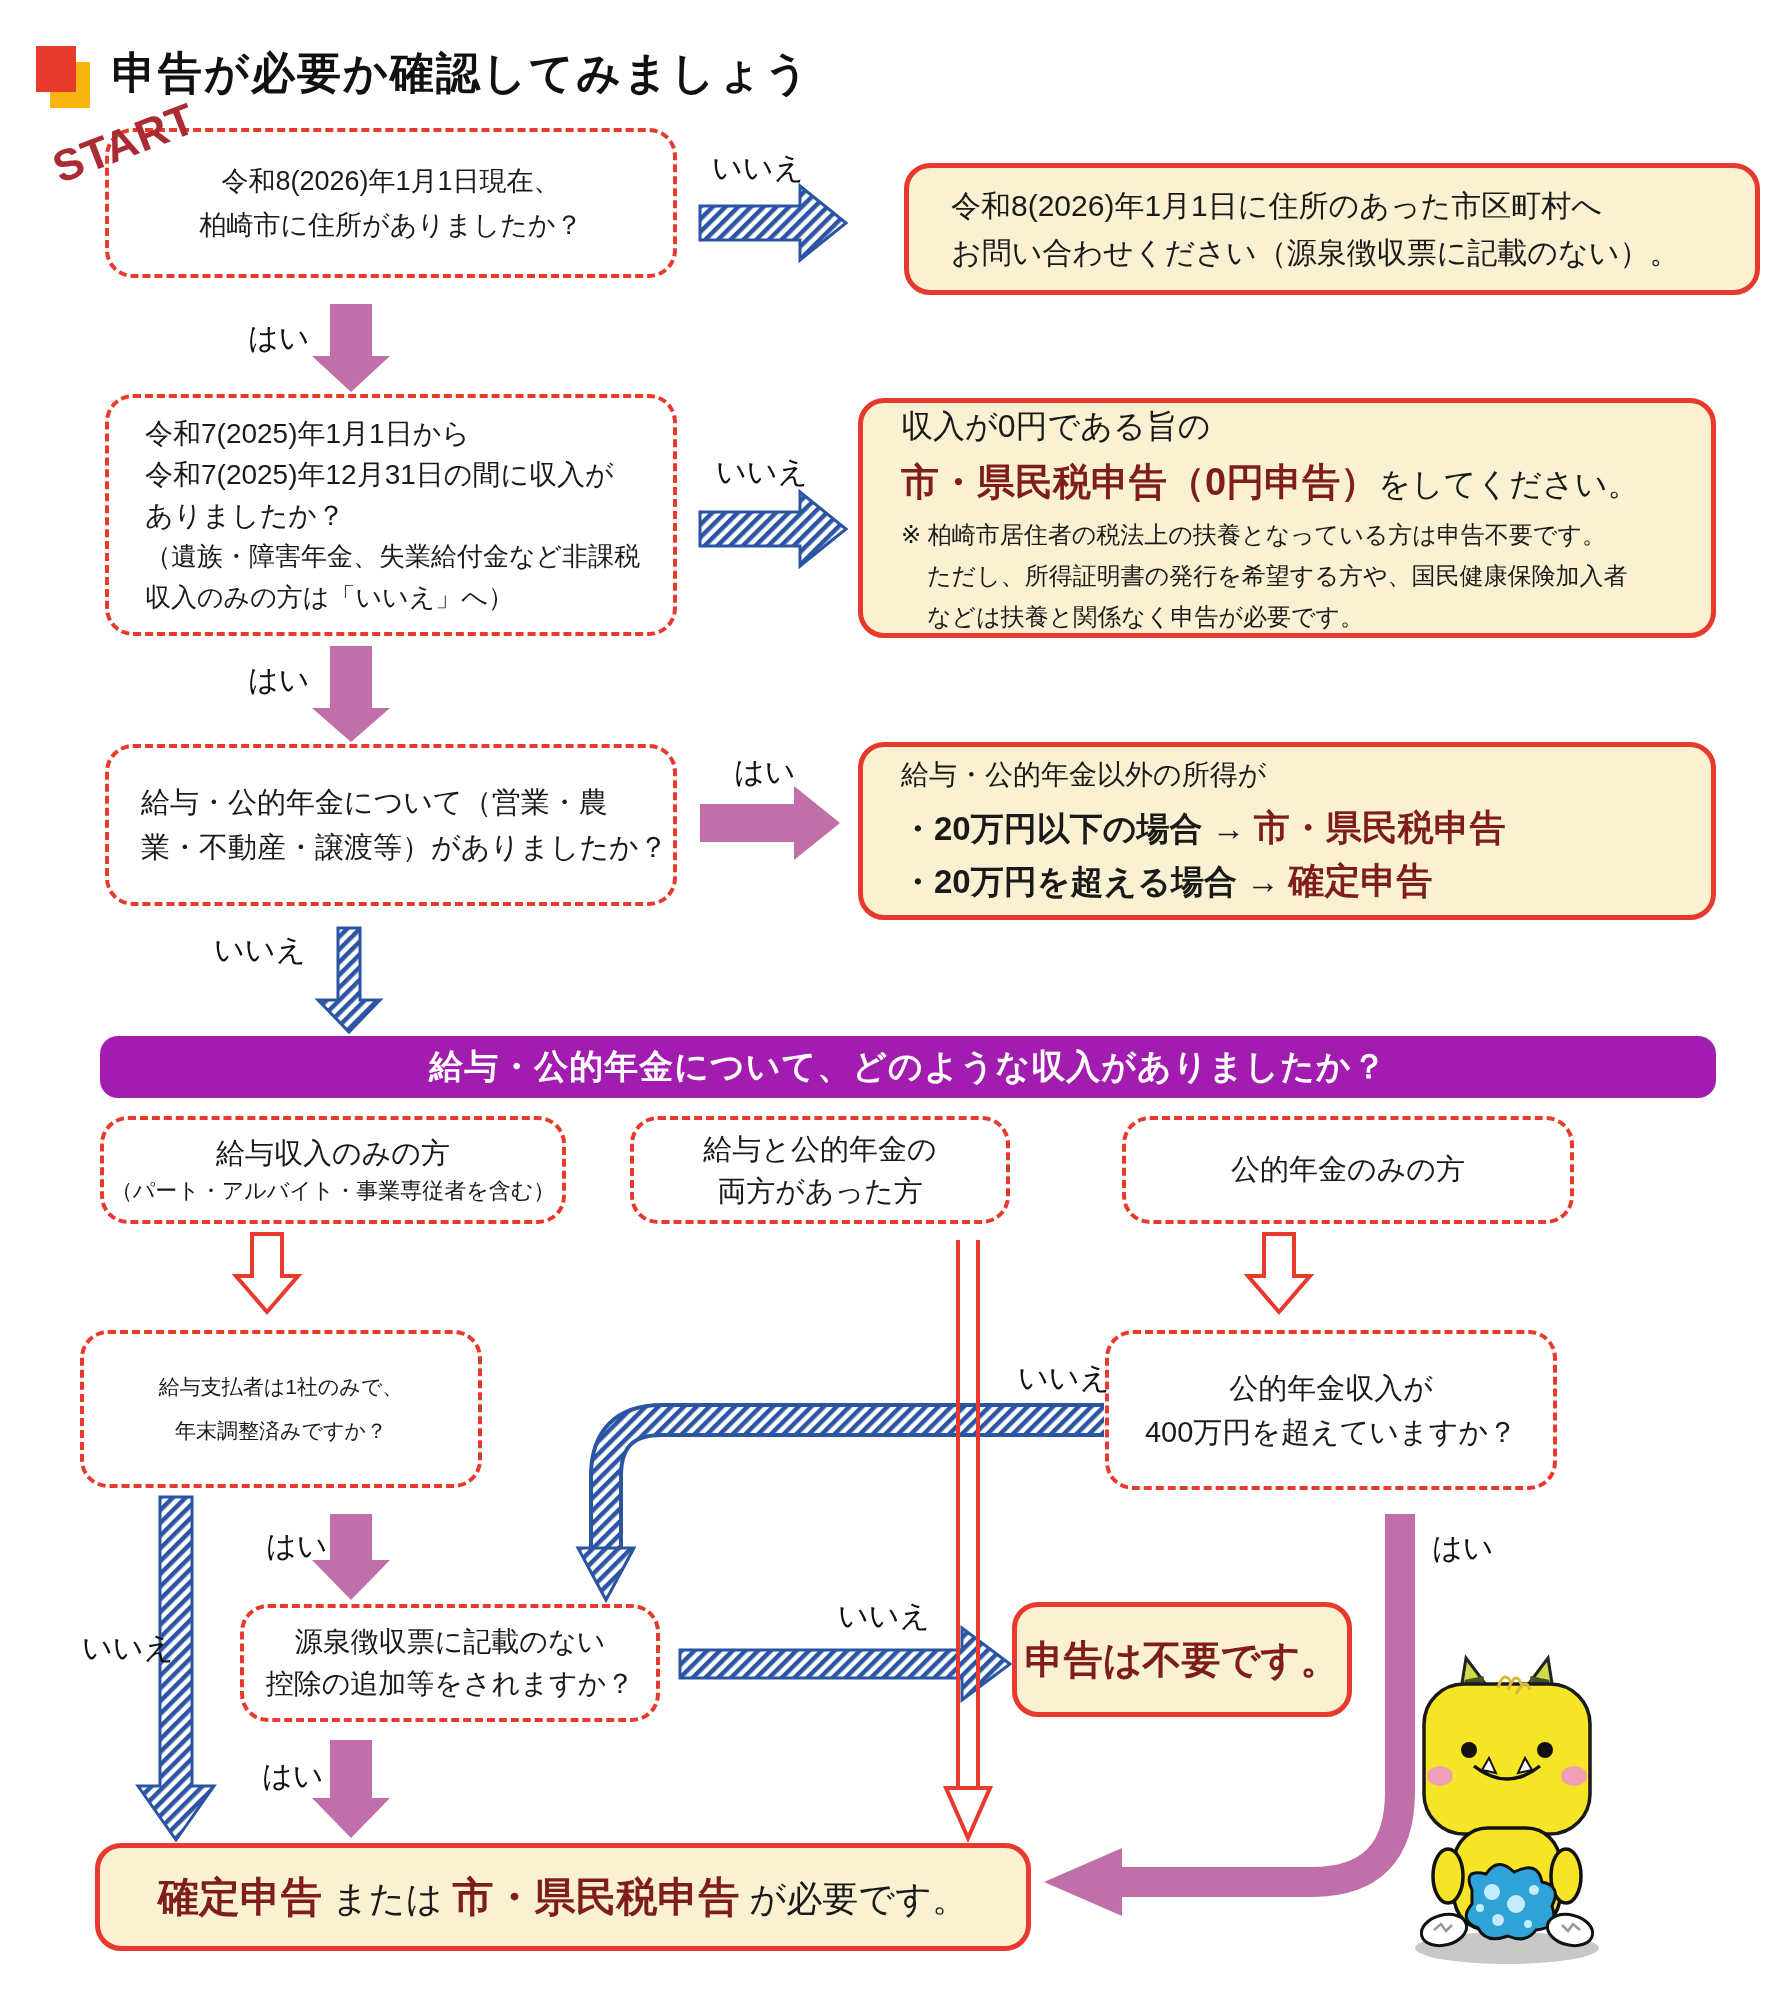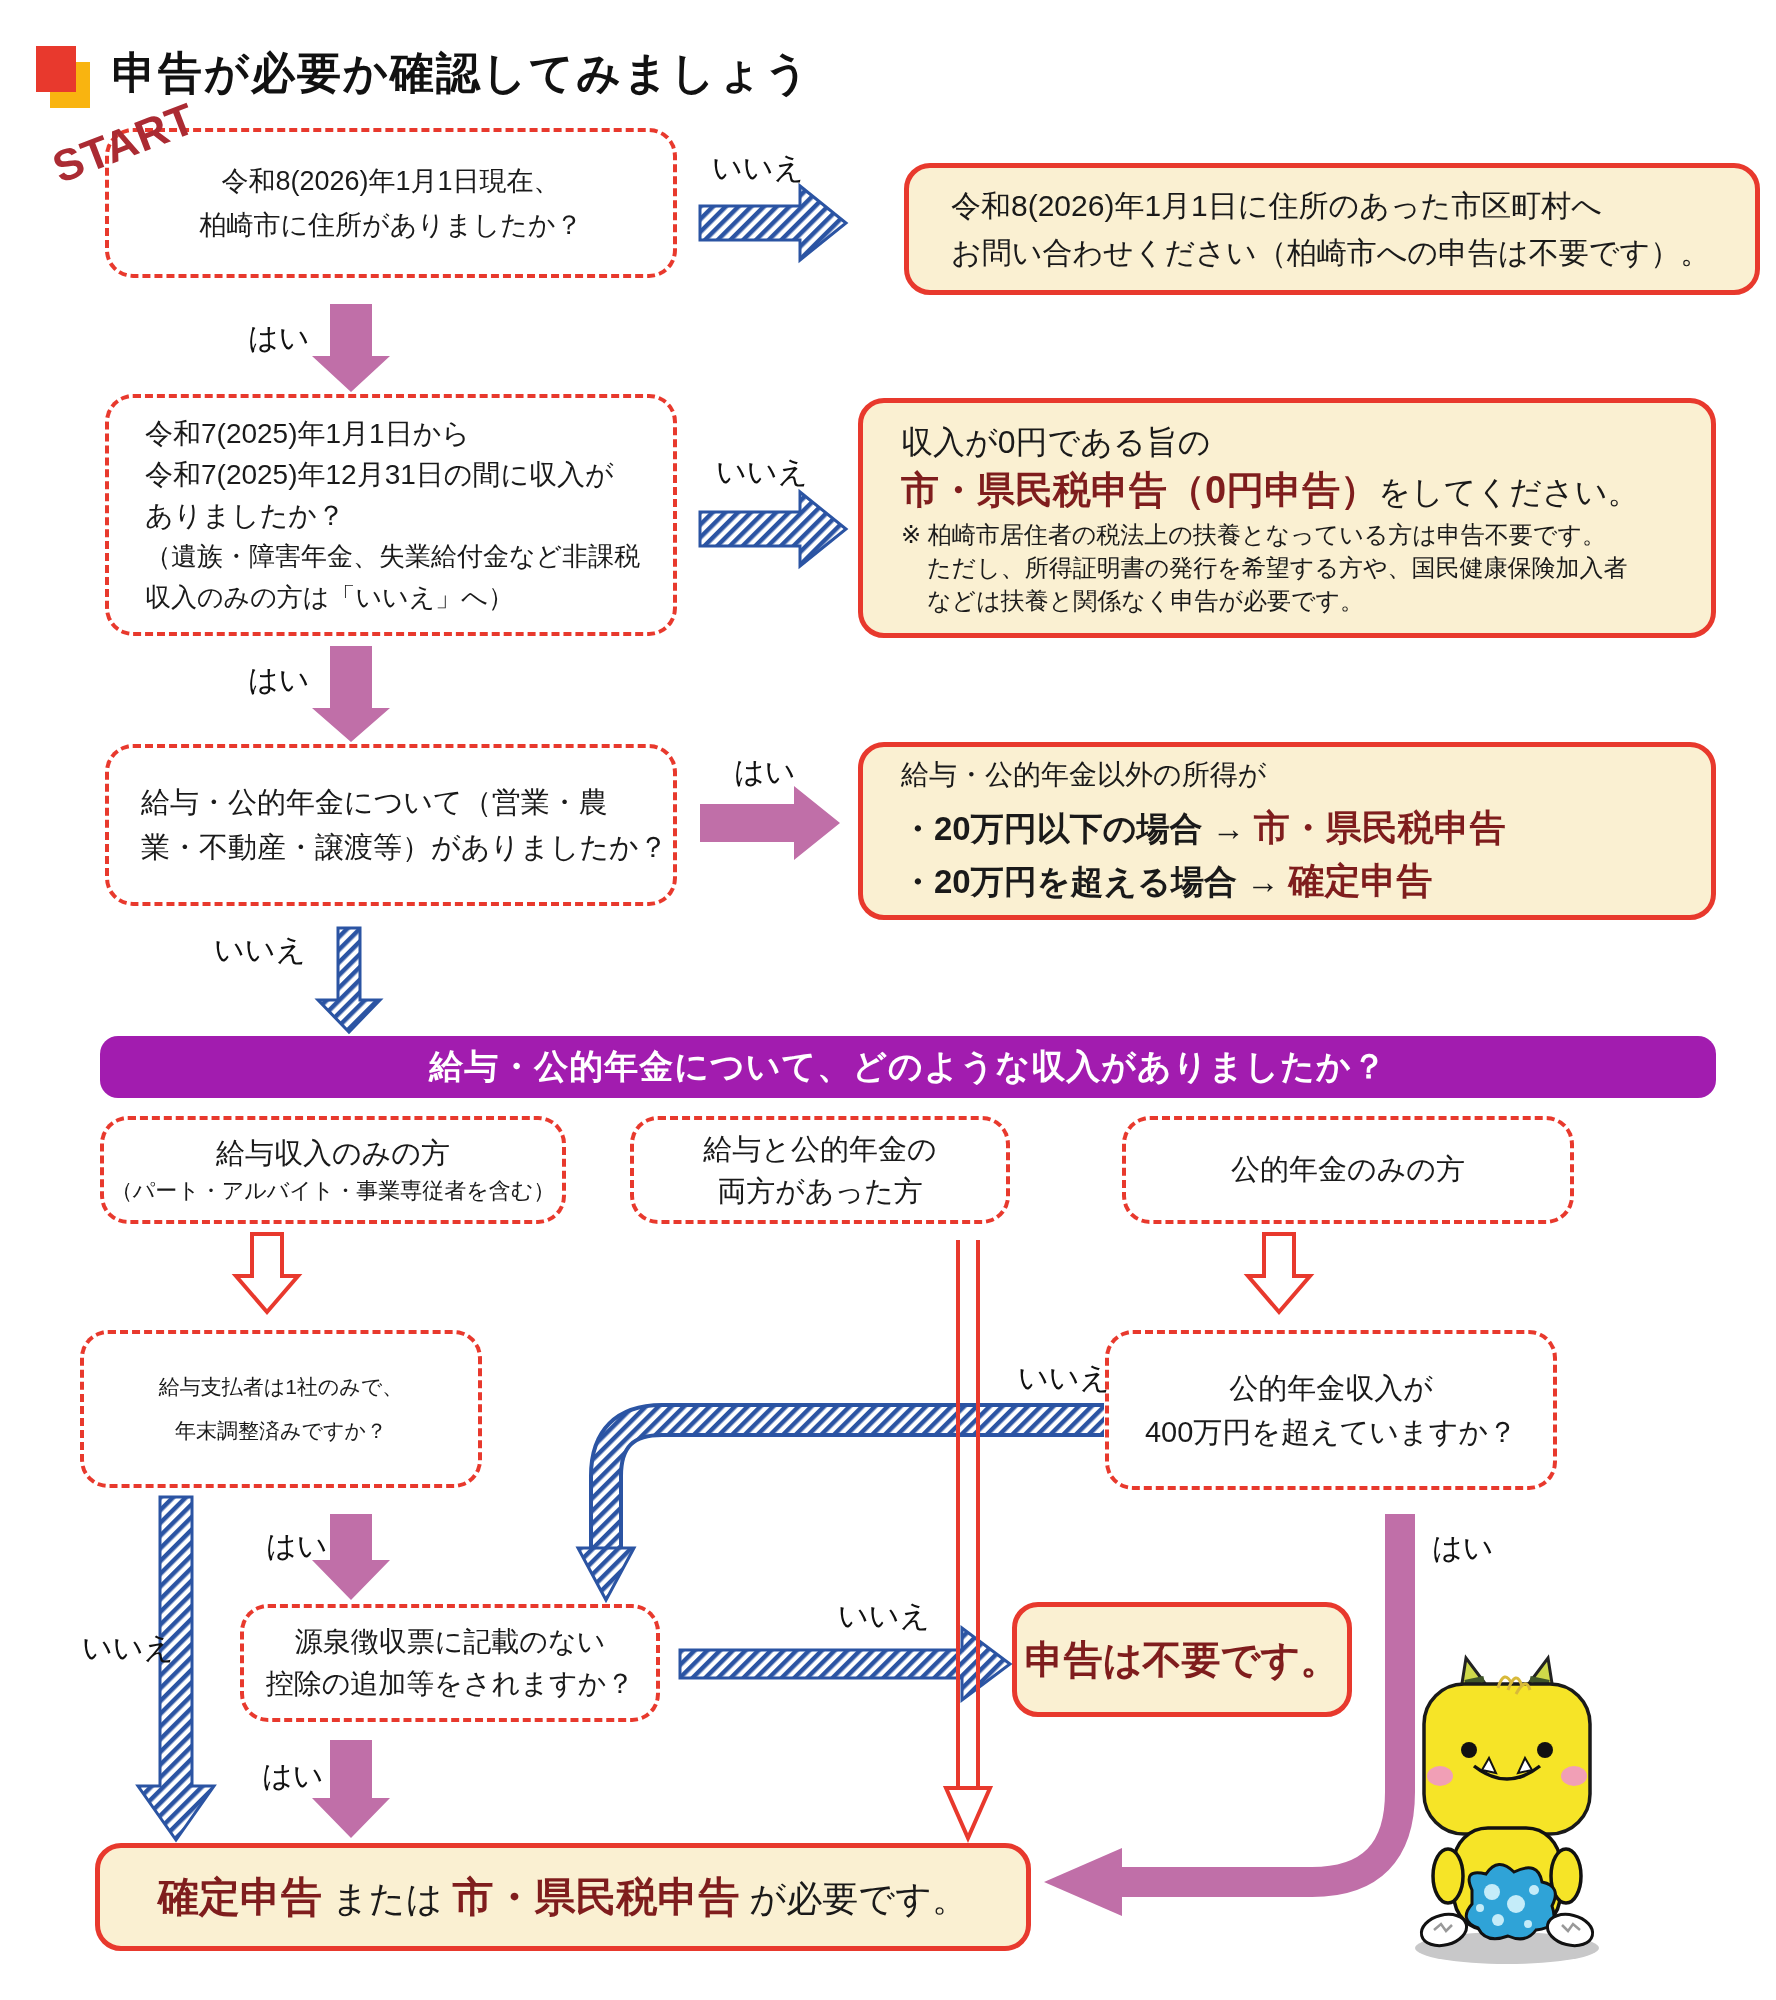--- a/index.html
+++ b/index.html
@@ -49,35 +49,35 @@
   <div class="start">START</div>
 
   <div class="qbox ctr" style="left:105px;top:128px;width:572px;height:150px;font-size:27px;line-height:44px;z-index:3;">
     <div class="ln">令和8(2026)年1月1日現在、</div>
     <div class="ln">柏崎市に住所がありましたか？</div>
   </div>
   <div class="lbl" style="left:712px;top:148px;">いいえ</div>
 
   <div class="abox" style="left:904px;top:163px;width:856px;height:132px;font-size:30px;line-height:47px;padding-left:42px;">
     <div class="nw">令和8(2026)年1月1日に住所のあった市区町村へ</div>
-    <div class="nw">お問い合わせください（柏崎市への申告は不要です）。</div>
+    <div class="nw">お問い合わせください（源泉徴収票に記載のない）。</div>
   </div>
 
   <div class="lbl" style="left:248px;top:318px;">はい</div>
 
   <div class="qbox" style="left:105px;top:394px;width:572px;height:242px;font-size:28px;line-height:41px;padding-left:36px;">
     <div class="ln">令和7(2025)年1月1日から</div>
     <div class="ln">令和7(2025)年12月31日の間に収入が</div>
     <div class="ln">ありましたか？</div>
     <div class="ln" style="font-size:26px;">（遺族・障害年金、失業給付金など非課税</div>
     <div class="ln" style="font-size:26px;">収入のみの方は「いいえ」へ）</div>
   </div>
   <div class="lbl" style="left:716px;top:452px;">いいえ</div>
 
-  <div class="abox" style="left:858px;top:398px;width:858px;height:240px;padding-left:38px;">
+  <div class="abox" style="left:858px;top:398px;width:858px;height:240px;padding-left:38px;gap:8px;">
     <div class="nw" style="font-size:32px;line-height:44px;">収入が0円である旨の</div>
     <div class="nw" style="font-size:32px;line-height:52px;">
       <span class="red" style="font-size:38px;">市・県民税申告（0円申告）</span><span>をしてください。</span>
     </div>
     <div class="nw" style="font-size:24px;line-height:33px;">※ 柏崎市居住者の税法上の扶養となっている方は申告不要です。</div>
     <div class="nw" style="font-size:24px;line-height:33px;padding-left:26px;">ただし、所得証明書の発行を希望する方や、国民健康保険加入者</div>
     <div class="nw" style="font-size:24px;line-height:33px;padding-left:26px;">などは扶養と関係なく申告が必要です。</div>
   </div>
 
   <div class="lbl" style="left:248px;top:660px;">はい</div>

